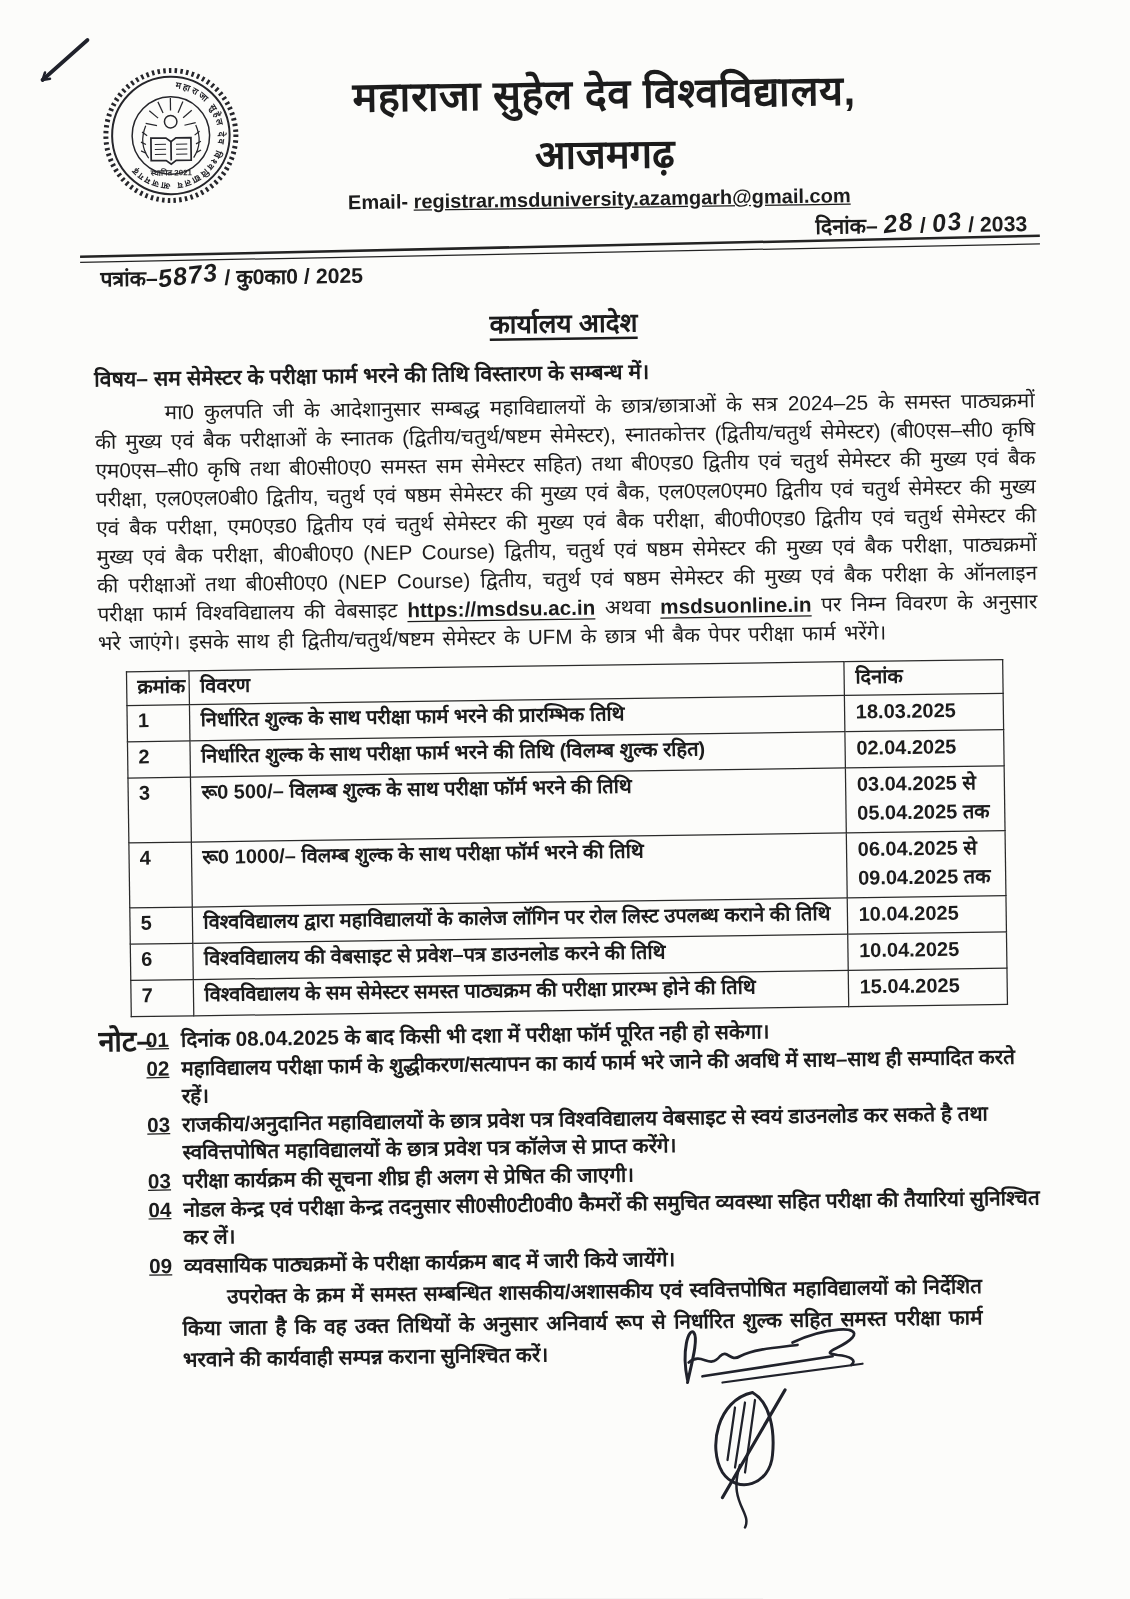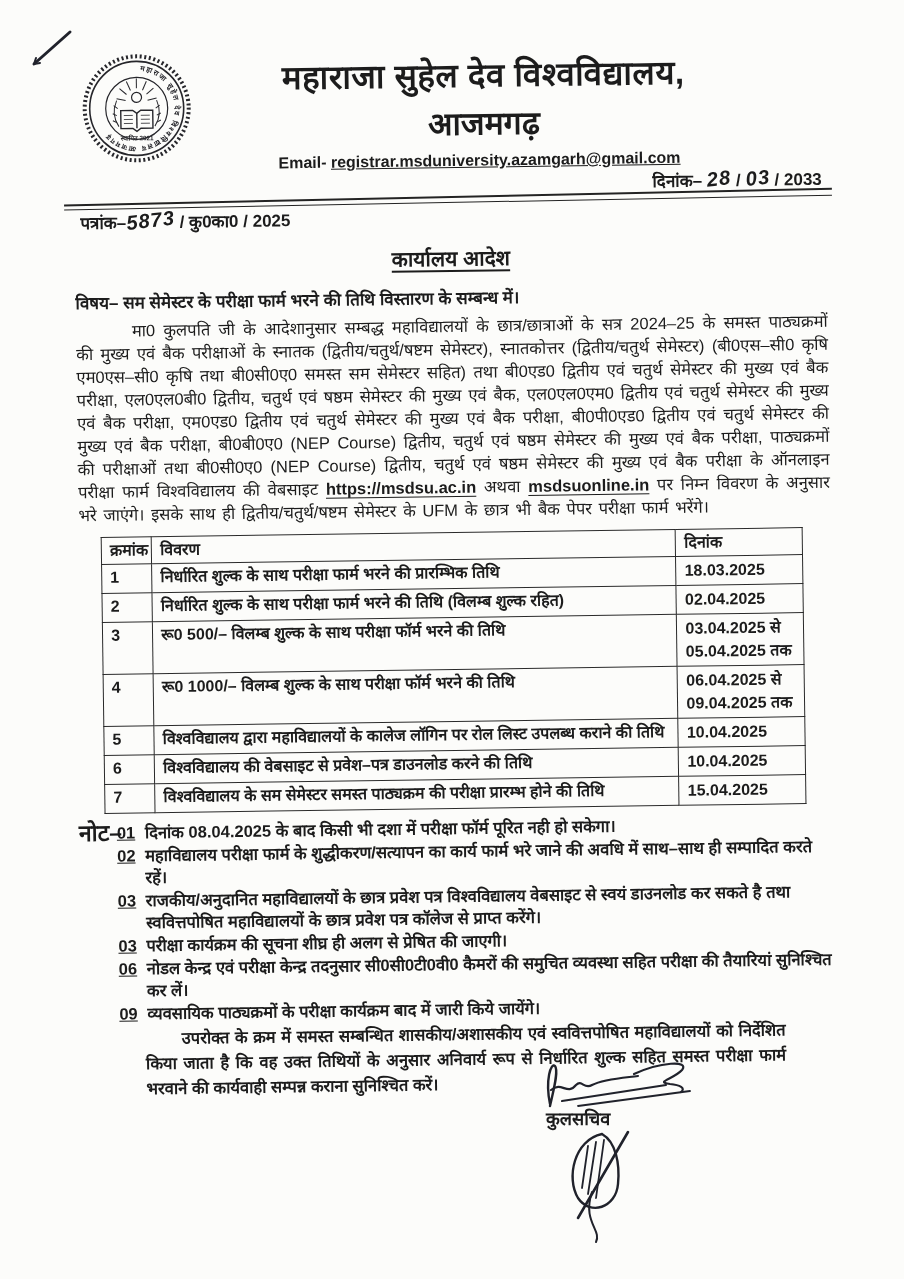--- a/index.html
+++ b/index.html
@@ -205,42 +205,41 @@
         </div>
       <div class="note-item">
           <span class="note-num">03</span>
           <span class="note-text">राजकीय/अनुदानित महाविद्यालयों के छात्र प्रवेश पत्र विश्वविद्यालय वेबसाइट से स्वयं डाउनलोड कर सकते है तथा स्ववित्तपोषित महाविद्यालयों के छात्र प्रवेश पत्र कॉलेज से प्राप्त करेंगे।</span>
         </div>
       <div class="note-item">
           <span class="note-num">03</span>
           <span class="note-text">परीक्षा कार्यक्रम की सूचना शीघ्र ही अलग से प्रेषित की जाएगी।</span>
         </div>
       <div class="note-item">
-          <span class="note-num">06</span>
+          <span class="note-num">04</span>
           <span class="note-text">नोडल केन्द्र एवं परीक्षा केन्द्र तदनुसार सी0सी0टी0वी0 कैमरों की समुचित व्यवस्था सहित परीक्षा की तैयारियां सुनिश्चित कर लें।</span>
         </div>
       <div class="note-item">
           <span class="note-num">09</span>
           <span class="note-text strong">व्यवसायिक पाठ्यक्रमों के परीक्षा कार्यक्रम बाद में जारी किये जायेंगे।</span>
         </div>
     </div>
 
     <p class="closing">उपरोक्त के क्रम में समस्त सम्बन्धित शासकीय/अशासकीय एवं स्ववित्तपोषित महाविद्यालयों को निर्देशित किया जाता है कि वह उक्त तिथियों के अनुसार अनिवार्य रूप से निर्धारित शुल्क सहित समस्त परीक्षा फार्म भरवाने की कार्यवाही सम्पन्न कराना सुनिश्चित करें।</p>
 
   </div>
 
   <div class="sig-block">
     <svg class="sig-strokes" width="180" height="58" viewBox="0 0 180 58">
       <path class="ink" d="M16 50 C11 26 17 8 21 12 C25 17 19 38 16 52" stroke-width="2.4"></path>
       <path class="ink" d="M17 36 C28 27 33 42 42 31 C48 25 50 36 58 31 C70 25 88 24 104 22" stroke-width="2.2"></path>
       <path class="ink" d="M28 47 L132 31" stroke-width="2.2"></path>
       <path class="ink" d="M100 20 C126 8 156 6 148 16 C140 25 120 28 136 30 C146 31 152 34 147 38" stroke-width="2.2"></path>
       <path class="ink" d="M44 52 L156 37" stroke-width="1.8"></path>
     </svg>
-    <div class="sig-designation">कुलसचिव</div>
     <svg class="sig-scribble" width="96" height="120" viewBox="0 0 96 120">
       <path class="ink" d="M44 8 C16 14 8 52 20 72 C32 90 58 82 60 58 C62 38 58 16 44 8" stroke-width="2.4"></path>
       <path class="ink" d="M30 20 L24 62 M38 16 L30 68 M46 14 L38 72" stroke-width="1.8"></path>
       <path class="ink" d="M70 6 L20 92" stroke-width="2.6"></path>
       <path class="ink" d="M34 66 C24 96 44 104 38 116" stroke-width="2"></path>
     </svg>
   </div>
 
 </div>
 

